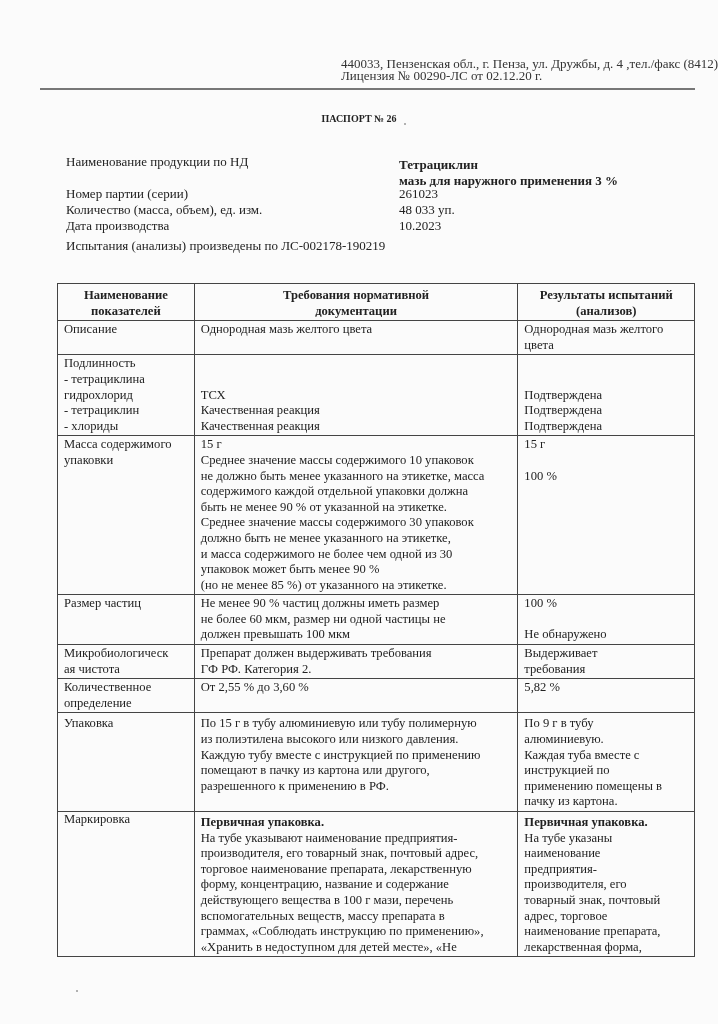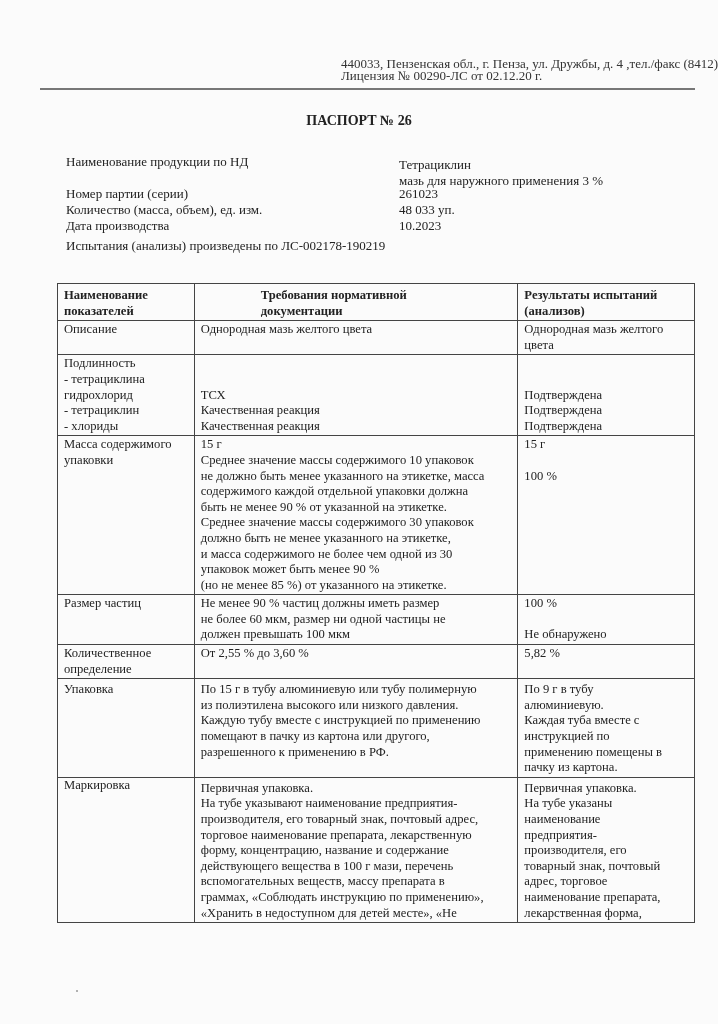--- a/index.html
+++ b/index.html
@@ -11,30 +11,30 @@
   .logo { position:absolute; left:62px; top:6px; width:180px; height:30px; }
   .logo-cross { position:absolute; left:0; top:0; width:40px; height:40px; }
   .logo-text {
     position:absolute; left:44px; top:3px; font-family:"DejaVu Sans", sans-serif;
     font-weight:bold; font-size:21px; color:#7a7a7a; letter-spacing:0.5px;
     transform:scaleX(1.05); transform-origin:left;
   }
   .addr { position:absolute; left:315px; top:10px; font-size:13px; line-height:12px; color:#333;margin-left:6px; }
   .rule { position:absolute; left:40px; top:88px; width:655px; height:2px; background:#777; }
   .title { position:absolute; left:0; width:718px; top:113px; text-align:center;
-    font-weight:bold; font-size:14px; }
+    font-weight:bold; font-size:10px; }
   .meta { position:absolute; left:66px; font-size:13px; line-height:16px; }
   .meta-val { position:absolute; left:399px; font-size:13px; line-height:16px; }
-  .bold { font-weight:normal; }
+  .bold { font-weight:bold; }
   table.pass {
     position:absolute; left:57px; top:283px; width:638px; border-collapse:collapse;
     font-size:12.6px; line-height:15.6px;
   }
   table.pass td, table.pass th { border:1px solid #444; vertical-align:top; padding:1px 6px 1px 6px; }
-  table.pass th { font-weight:bold; text-align:left; padding-top:4px; }
+  table.pass th { font-weight:bold; text-align:center; padding-top:4px; }
   .c1 { width:124px; } .c2 { width:311px; } .c3 { width:164px; }
   .line { display:block; white-space:nowrap; }
   .wrap { display:block; }
   .speck { position:absolute; width:2px; height:2px; background:#999; border-radius:1px; }
 </style>
 </head>
 <body>
 
 <div class="header">
   <div class="addr">
@@ -141,20 +141,34 @@
       <span class="line">не более 60 мкм, размер ни одной частицы не</span>
       <span class="line">должен превышать 100 мкм</span>
     </td>
     <td>
       <span class="line">100 %</span>
       <span class="line">&nbsp;</span>
       <span class="line">Не обнаружено</span>
     </td>
   </tr>
 
+  <tr>
+    <td>
+      <span class="line">Микробиологическ</span>
+      <span class="line">ая чистота</span>
+    </td>
+    <td>
+      <span class="line">Препарат должен выдерживать требования</span>
+      <span class="line">ГФ РФ. Категория 2.</span>
+    </td>
+    <td>
+      <span class="line">Выдерживает</span>
+      <span class="line">требования</span>
+    </td>
+  </tr>
 
   <tr>
     <td>
       <span class="line">Количественное</span>
       <span class="line">определение</span>
     </td>
     <td>
           <span class="line">От 2,55 %  до 3,60 %</span>
         </td>
     <td>

